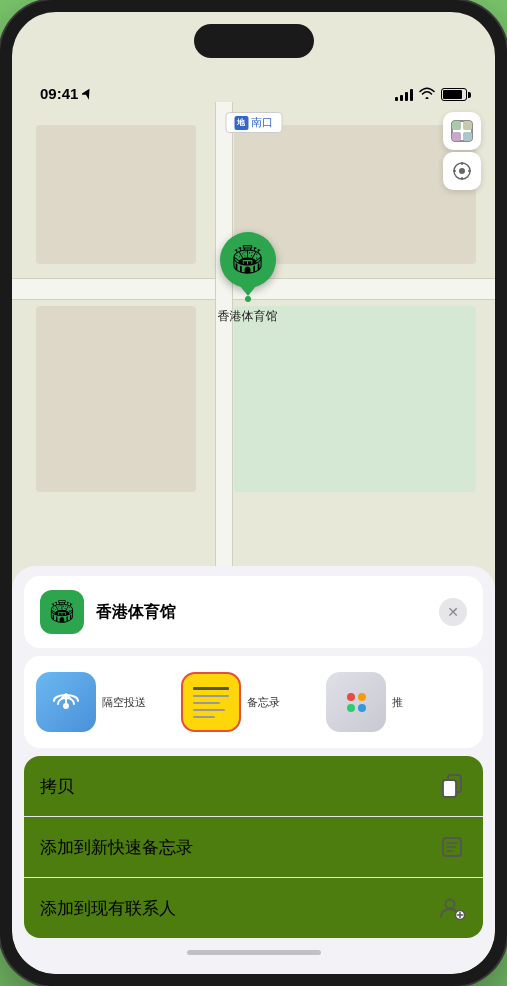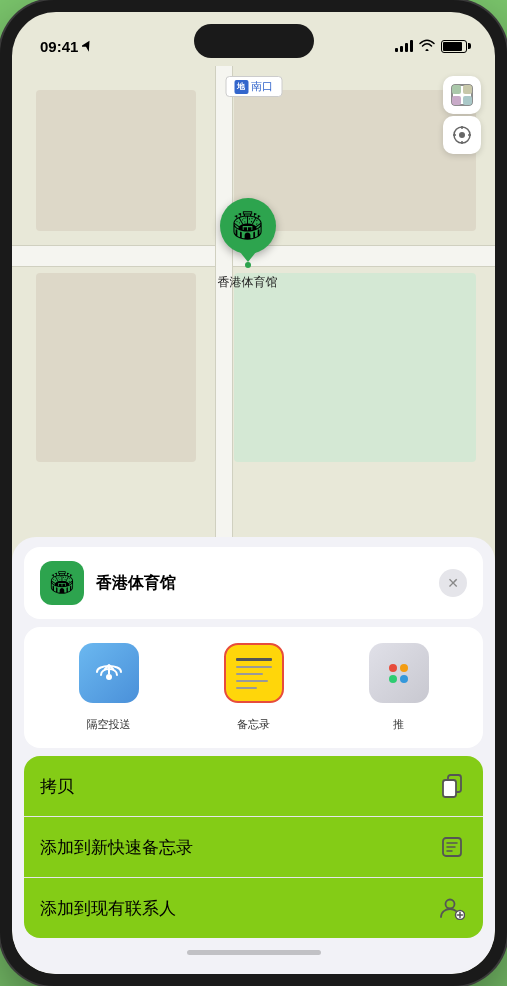--- a/index.html
+++ b/index.html
@@ -44,26 +44,27 @@
       height: 34px;
       background: #1a1a1a;
       border-radius: 20px;
       z-index: 100;
     }
 
     
     .status-bar {
       height: 54px;
       display: flex;
-      align-items: center;
+      align-items: flex-end;
       justify-content: space-between;
       padding: 14px 28px 0;
       position: relative;
       z-index: 50;
       flex-shrink: 0;
+      margin-top: 36px;
     }
 
     .status-time {
       font-size: 15px;
       font-weight: 600;
       color: #000;
       display: flex;
       align-items: center;
       gap: 4px;
     }
@@ -377,23 +378,23 @@
       border-radius: 16px;
       padding: 16px 12px;
       display: flex;
       align-items: center;
       gap: 0;
       overflow: hidden;
     }
 
     .share-item {
       display: flex;
-      flex-direction: column;
-      align-items: center;
-      gap: 14px;
+      flex-direction: row;
+      align-items: center;
+      gap: 6px;
       flex: 1;
       min-width: 0;
     }
 
     .share-icon-wrap {
       width: 60px;
       height: 60px;
       border-radius: 14px;
       display: flex;
       align-items: center;
@@ -446,21 +447,21 @@
       border-radius: 1px;
     }
 
     .notes-line:first-child {
       background: #555;
       width: 100%;
     }
 
     
     .action-list {
-      background: #84cc16;
+      background: #4d7c0f;
       margin: 8px 12px 0;
       border-radius: 16px;
       overflow: hidden;
       text-align: right;
     }
 
     .action-item {
       display: flex;
       align-items: center;
       justify-content: space-between;

